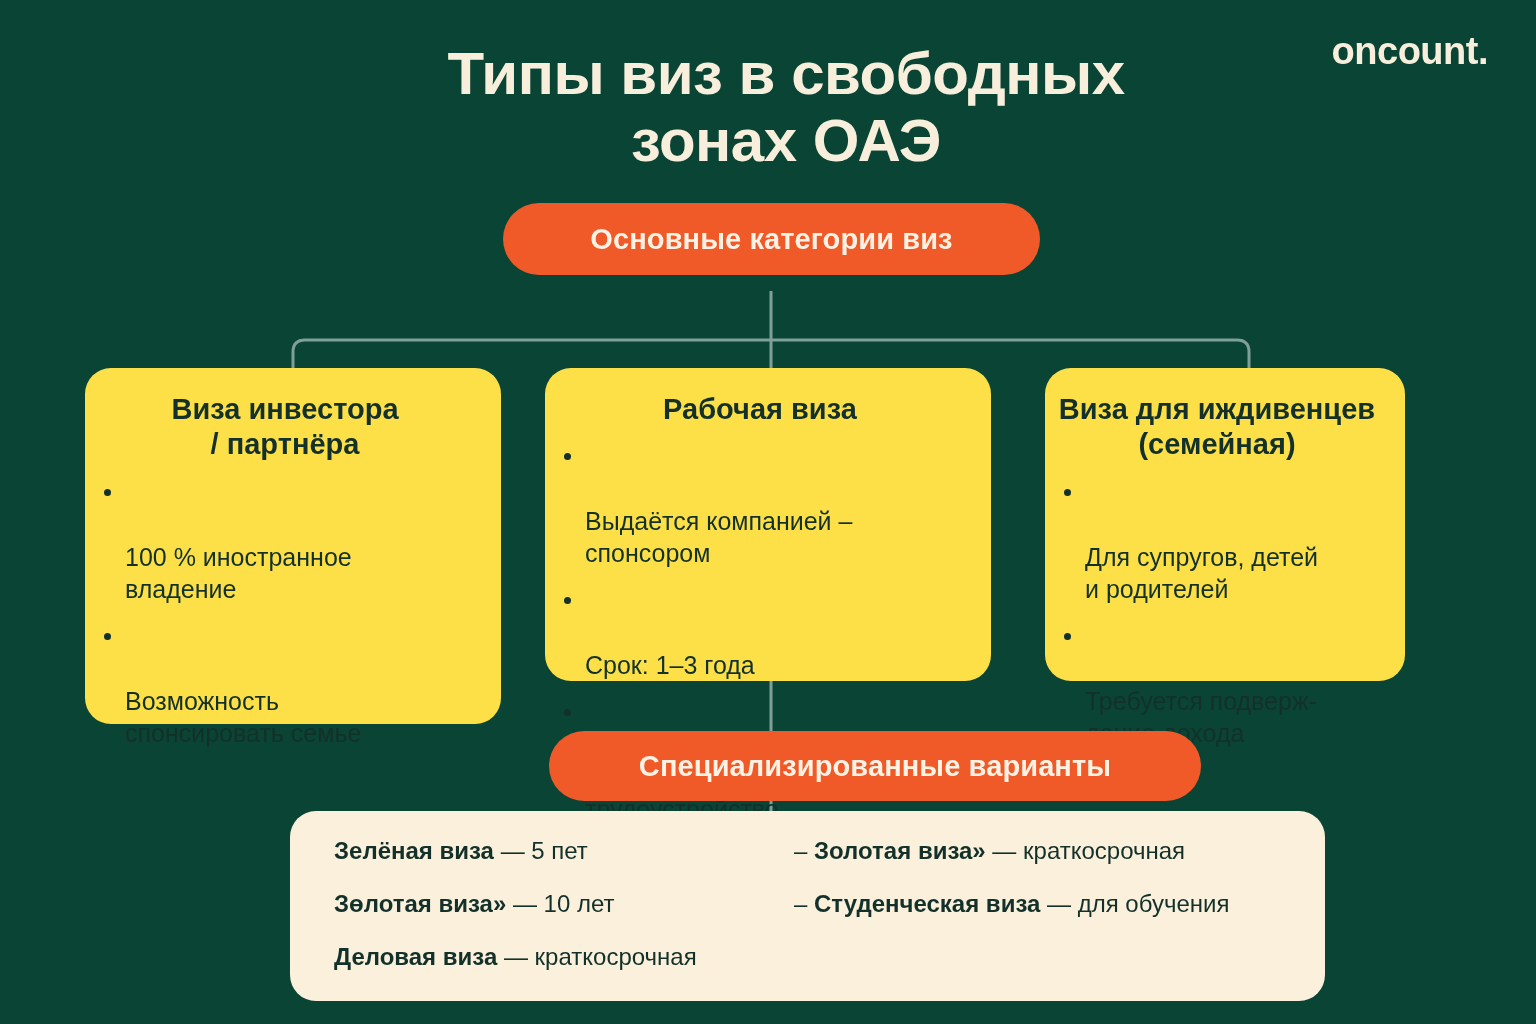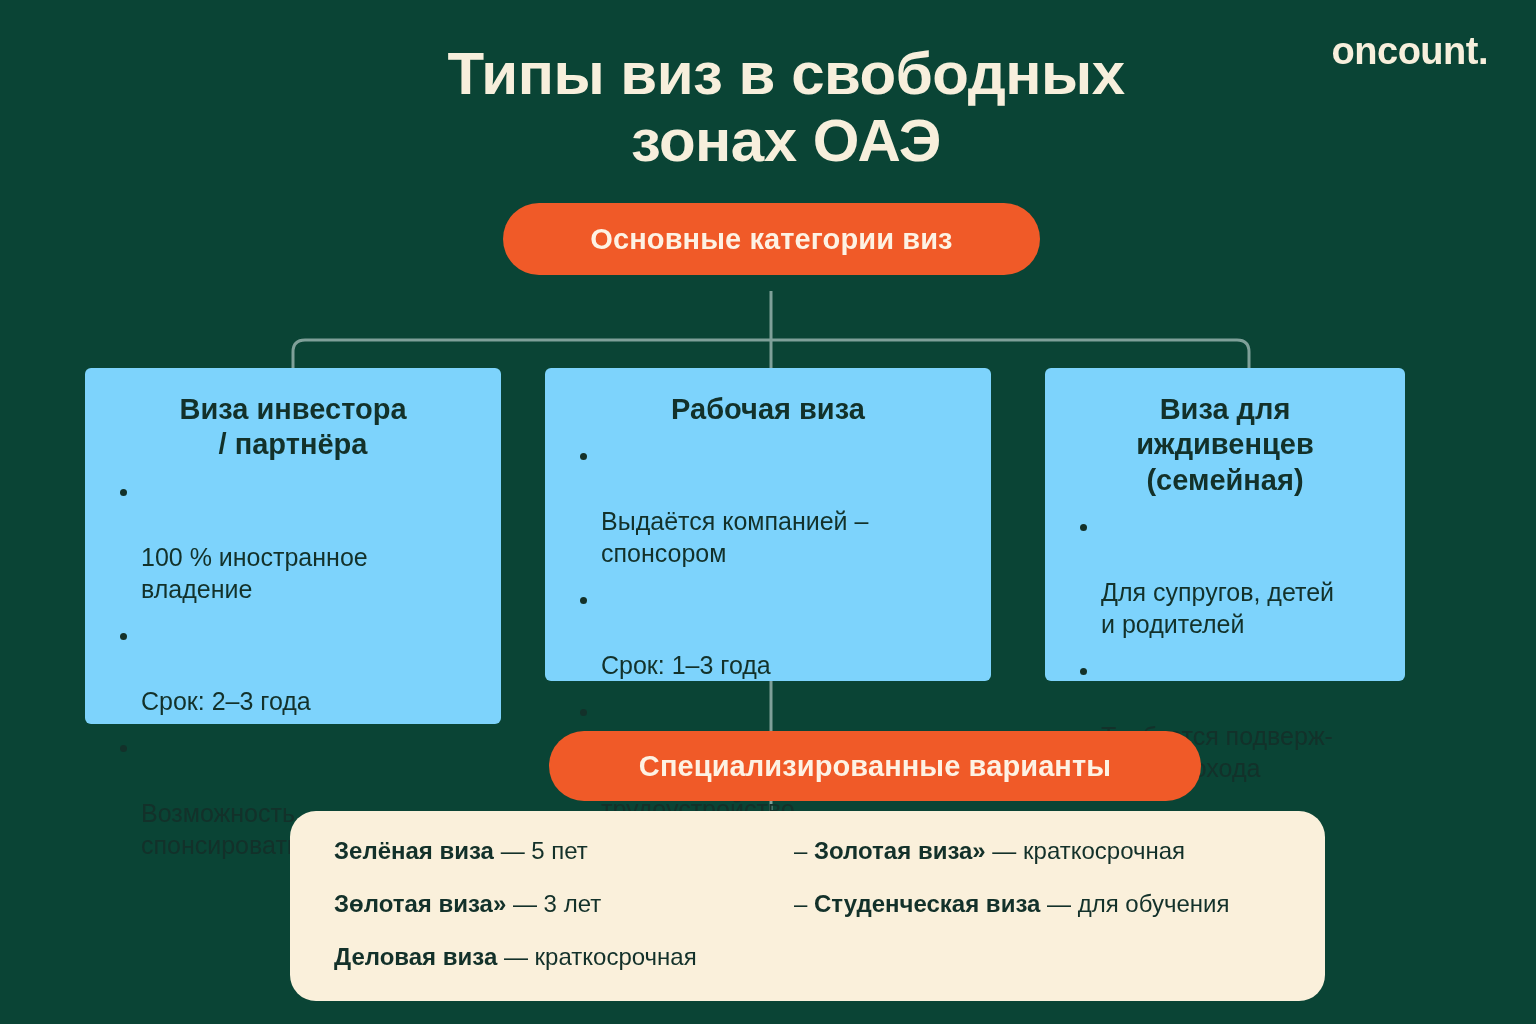--- a/index.html
+++ b/index.html
@@ -86,23 +86,23 @@
     left: 549px;
     top: 731px;
     width: 652px;
     height: 70px;
     font-size: 29px;
   }
 
   
   .card {
     position: absolute;
-    background: #7dd3fc;
-    border-radius: 6px;
-    padding: 24px 26px 20px 26px;
+    background: #fde047;
+    border-radius: 26px;
+    padding: 24px 26px 20px 10px;
   }
 
   .card-investor  { left: 85px;   top: 368px; width: 416px; height: 356px; }
   .card-work      { left: 545px;  top: 368px; width: 446px; height: 313px; }
   .card-dependent { left: 1045px; top: 368px; width: 360px; height: 313px; }
 
   .card h3 {
     color: #13312a;
     font-size: 29px;
     font-weight: 700;
@@ -201,24 +201,20 @@
     <h3>Виза инвестора
 / партнёра</h3>
     <ul>
       <li>
         <span class="bullet"></span>
         <span>100 % иностранное
 владение</span>
       </li>
       <li>
         <span class="bullet"></span>
-        <span>Срок: 2–3 года</span>
-      </li>
-      <li>
-        <span class="bullet"></span>
         <span>Возможность
 спонсировать семье</span>
       </li>
     </ul>
   </div>
 
   <div class="card card-work">
     <h3>Рабочая виза</h3>
     <ul>
       <li>
@@ -259,21 +255,21 @@
     <span>Специализированные варианты</span>
   </div>
 
   <div class="bottom-panel">
 
     <div class="bp-col bp-col-left">
       <div class="bp-line">
         <span class="dash-pref"></span><span class="lead">Зелёная виза</span><span class="rest"> — 5 пет</span>
       </div>
       <div class="bp-line">
-        <span class="dash-pref"></span><span class="lead">Зөлотая виза»</span><span class="rest"> — 3 лет</span>
+        <span class="dash-pref"></span><span class="lead">Зөлотая виза»</span><span class="rest"> — 10 лет</span>
       </div>
       <div class="bp-line">
         <span class="dash-pref"></span><span class="lead">Деловая виза</span><span class="rest"> — краткосрочная</span>
       </div>
     </div>
 
     <div class="bp-col bp-col-right">
       <div class="bp-line">
         <span class="dash-pref">– </span><span class="lead">Золотая виза»</span><span class="rest">  — краткосрочная</span>
       </div>

